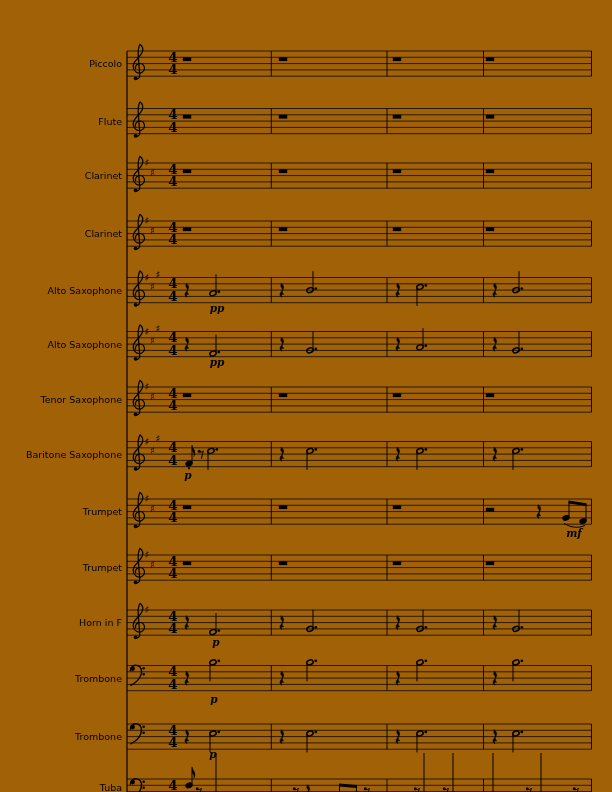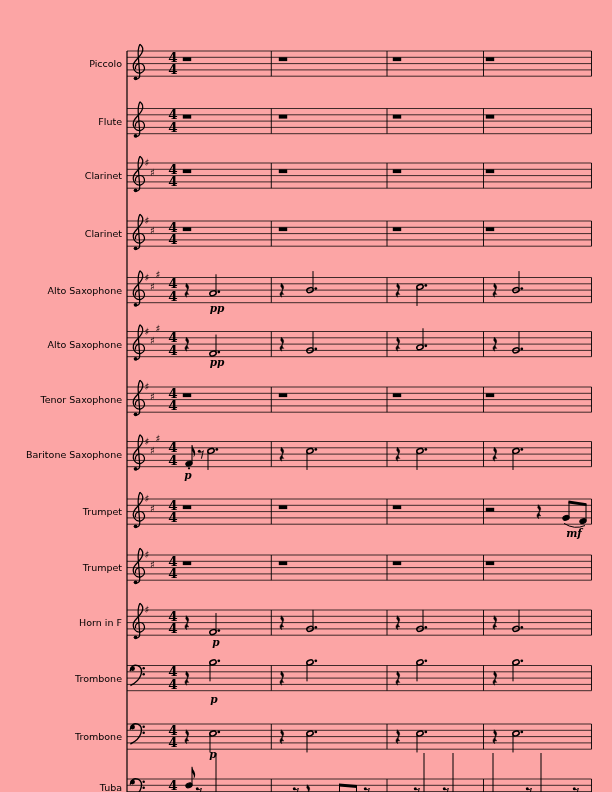--- a/index.html
+++ b/index.html
@@ -1,16 +1,16 @@
 <!DOCTYPE html>
 <html><head>
 <meta charset="utf-8">
 <style>
   html,body{margin:0;padding:0;background:#fff;}
-  .page{position:relative;width:612px;height:792px;background:#fca5a5;overflow:hidden;
+  .page{position:relative;width:612px;height:792px;background:#a16207;overflow:hidden;
         font-family:"DejaVu Sans","Liberation Sans",sans-serif;}
   svg{display:block;}
   text{user-select:none;}
 </style>
 </head>
 <body>
 
 <div class="page">
   <svg id="score" width="612" height="792" viewBox="0 0 612 792">
       <line x1="127" y1="51" x2="127" y2="792" stroke="#000000" stroke-width="1.2"></line>

